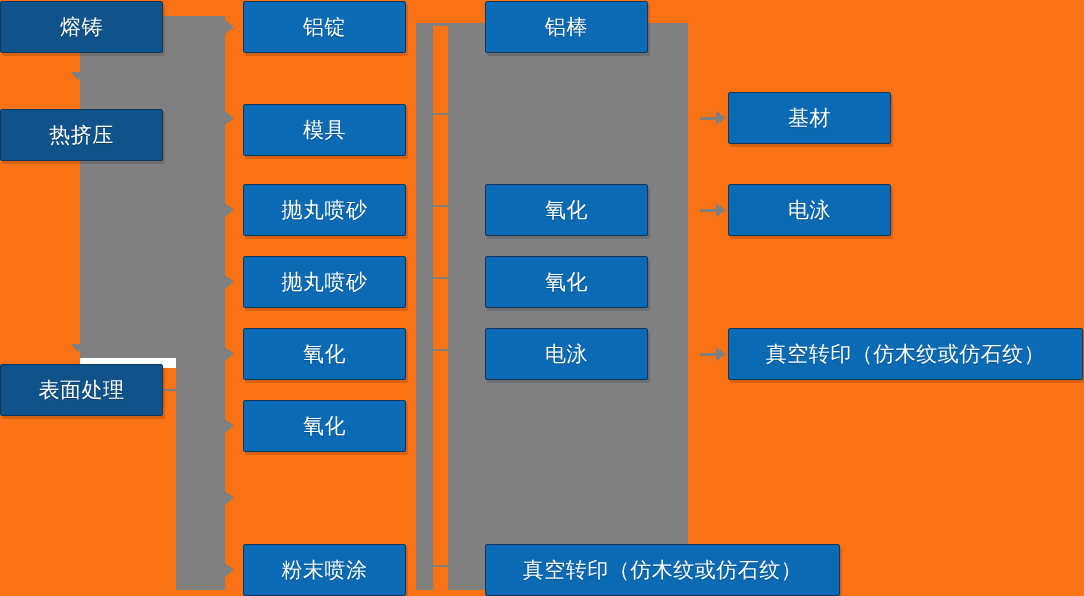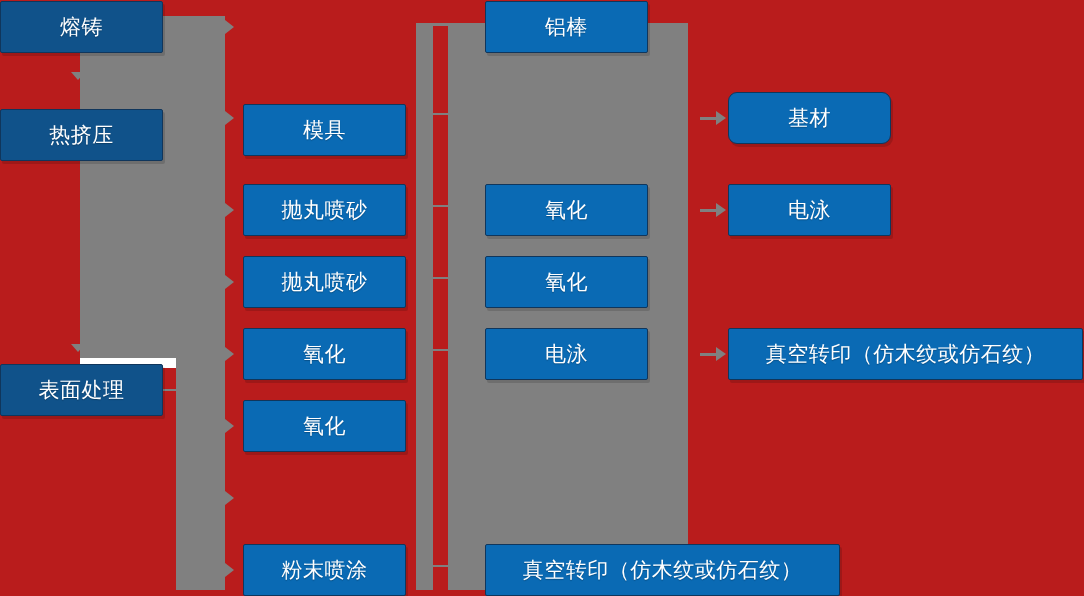--- a/index.html
+++ b/index.html
@@ -5,21 +5,21 @@
   html,body{margin:0;padding:0;background:#ffffff;}
   body{
     font-family:"Liberation Sans","DejaVu Sans",sans-serif;
     -webkit-font-smoothing:antialiased;
   }
   #stage{
     position:relative;
     width:1084px;
     height:596px;
     overflow:hidden;
-    background:#b91c1c;
+    background:#f97316;
   }
 
   
   .gray{
     position:absolute;
     background:#808080;
   }
   .gray-band{ z-index:1; }
 
   
@@ -142,30 +142,31 @@
   </div>
   <div class="conn" style="left:700px; top:347px; width:26px;">
     <div class="shaft" style="width:16px;"></div>
     <div class="head" style="left:16px;"></div>
   </div>
 
   <div class="box dark" style="left:0px; top:1px; width:163px; height:52px;">熔铸</div>
   <div class="box dark" style="left:0px; top:109px; width:163px; height:52px;">热挤压</div>
   <div class="box dark" style="left:0px; top:364px; width:163px; height:52px;">表面处理</div>
 
+  <div class="box light" style="left:243px; top:1px; width:163px; height:52px;">铝锭</div>
   <div class="box light" style="left:243px; top:104px; width:163px; height:52px;">模具</div>
   <div class="box light" style="left:243px; top:184px; width:163px; height:52px;">抛丸喷砂</div>
   <div class="box light" style="left:243px; top:256px; width:163px; height:52px;">抛丸喷砂</div>
   <div class="box light" style="left:243px; top:328px; width:163px; height:52px;">氧化</div>
   <div class="box light" style="left:243px; top:400px; width:163px; height:52px;">氧化</div>
   <div class="box light" style="left:485px; top:1px; width:163px; height:52px;">铝棒</div>
 
   <div class="box light" style="left:243px; top:544px; width:163px; height:52px;">粉末喷涂</div>
   <div class="box light" style="left:485px; top:184px; width:163px; height:52px;">氧化</div>
   <div class="box light" style="left:485px; top:256px; width:163px; height:52px;">氧化</div>
   <div class="box light" style="left:485px; top:328px; width:163px; height:52px;">电泳</div>
   <div class="box light" style="left:485px; top:544px; width:355px; height:52px;">真空转印（仿木纹或仿石纹）</div>
 
-  <div class="box light" style="left:728px; top:92px; width:163px; height:52px;border-radius:9px;">基材</div>
+  <div class="box light" style="left:728px; top:92px; width:163px; height:52px;">基材</div>
   <div class="box light" style="left:728px; top:184px; width:163px; height:52px;">电泳</div>
   <div class="box light" style="left:728px; top:328px; width:355px; height:52px;">真空转印（仿木纹或仿石纹）</div>
 
 </div>
 
 </body></html>

